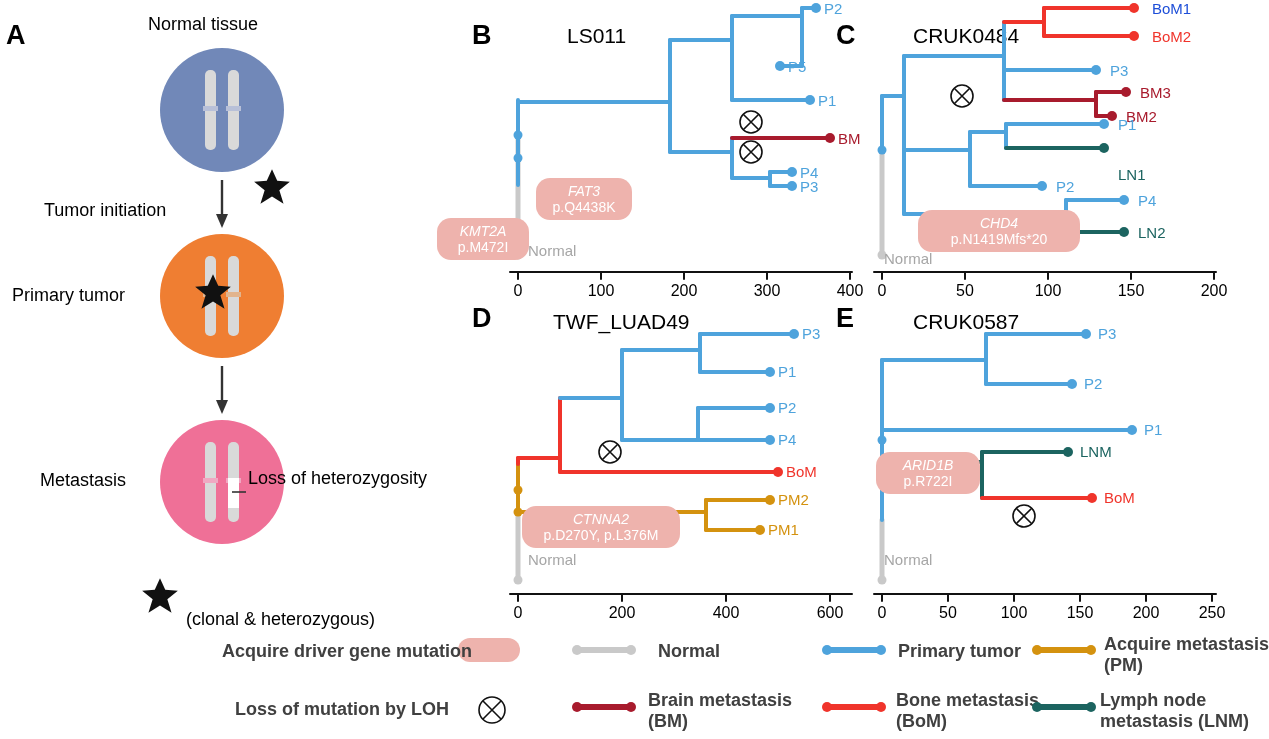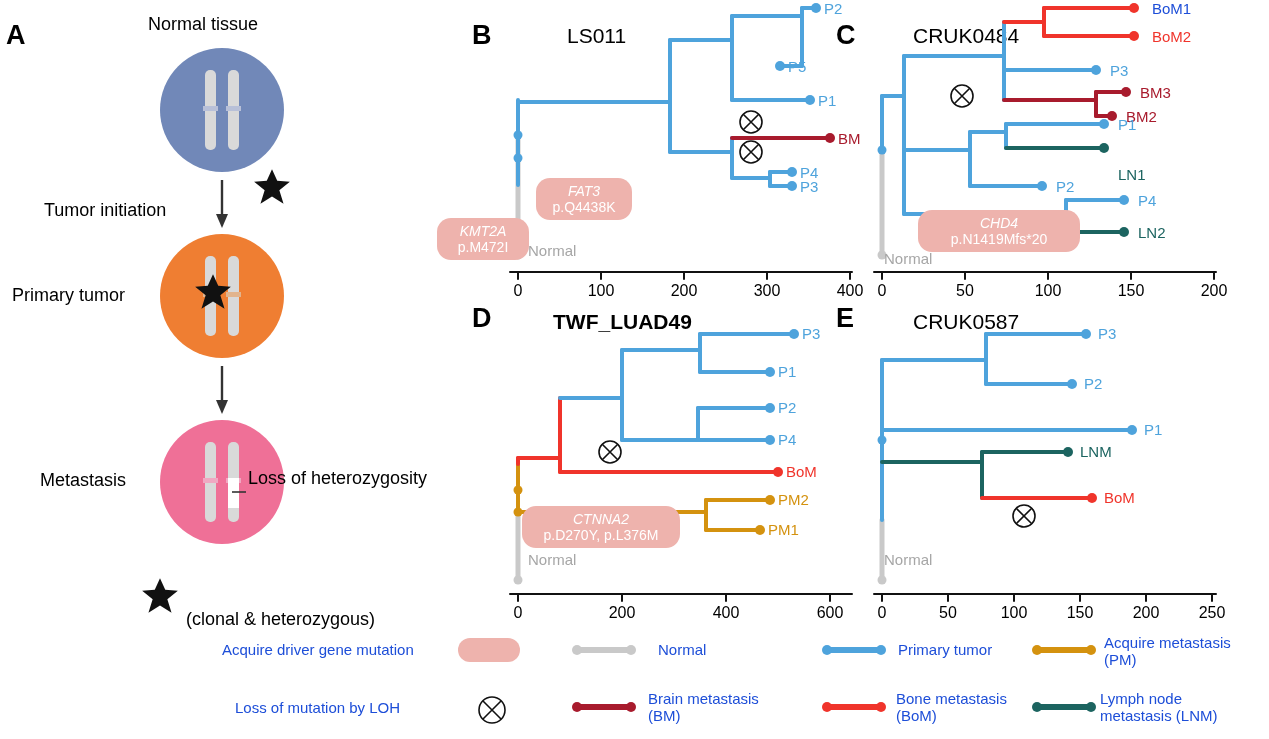--- a/index.html
+++ b/index.html
@@ -43,24 +43,25 @@
     font-size:14px;
     line-height:1.15;
     text-align:center;
     padding:5px 9px;
     box-sizing:border-box;
   }
   .mutbox i{font-style:italic;display:block;}
   .mutbox span{display:block;}
   .legend-txt{
     position:absolute;
-    font-size:15px;
-    color:#1d4ed8;
+    font-size:18px;
+    color:#404040;
     white-space:nowrap;
     line-height:1.15;
+    font-weight:bold;
   }
   .pillswatch{
     position:absolute;
     background:#eeb3ad;
     border-radius:12px;
   }
   .legline{position:absolute;border-radius:4px;}
   .legdot{position:absolute;border-radius:50%;}
   svg{position:absolute;left:0;top:0;overflow:visible;}
   .circ-label{
@@ -283,21 +284,21 @@
   </div>
   <div class="lbl" style="left:884px;top:250px;color:#a6a6a6;">Normal</div>
 
   <div class="axis-num" style="left:867px;top:282px;width:30px;">0</div>
   <div class="axis-num" style="left:950px;top:282px;width:30px;">50</div>
   <div class="axis-num" style="left:1033px;top:282px;width:30px;">100</div>
   <div class="axis-num" style="left:1116px;top:282px;width:30px;">150</div>
   <div class="axis-num" style="left:1199px;top:282px;width:30px;">200</div>
 
   <div class="panel-letter" style="left:472px;top:303px;">D</div>
-  <div class="title" style="left:553px;top:310px;font-weight:bold;">TWF_LUAD49</div>
+  <div class="title" style="left:553px;top:310px;">TWF_LUAD49</div>
 
   <svg width="400" height="300" style="left:470px;top:330px;">
     <g fill="none" stroke-linecap="round">
       <path d="M48,250 L48,182" stroke="#c9c9c9" stroke-width="5"></path>
       <path d="M48,182 L48,134" stroke="#d4920f" stroke-width="4"></path>
       <path d="M48,134 L48,128" stroke="#f0342b" stroke-width="4"></path>
 
       <path d="M48,128 L90,128" stroke="#f0342b" stroke-width="4"></path>
       <path d="M90,128 L90,68 M90,128 L90,142" stroke="#f0342b" stroke-width="4"></path>
 
@@ -397,20 +398,24 @@
       <path d="M48,264 L48,271 M114,264 L114,271 M180,264 L180,271 M246,264 L246,271 M312,264 L312,271 M378,264 L378,271" stroke="#111" stroke-width="2"></path>
     </g>
   </svg>
 
   <div class="lbl" style="left:1098px;top:325px;color:#4ea3dc;">P3</div>
   <div class="lbl" style="left:1084px;top:375px;color:#4ea3dc;">P2</div>
   <div class="lbl" style="left:1144px;top:421px;color:#4ea3dc;">P1</div>
   <div class="lbl" style="left:1080px;top:443px;color:#1c6460;">LNM</div>
   <div class="lbl" style="left:1104px;top:489px;color:#f0342b;">BoM</div>
 
+  <div class="mutbox" style="left:876px;top:452px;width:104px;">
+    <i>ARID1B</i>
+    <span>p.R722I</span>
+  </div>
   <div class="lbl" style="left:884px;top:551px;color:#a6a6a6;">Normal</div>
 
   <div class="axis-num" style="left:867px;top:604px;width:30px;">0</div>
   <div class="axis-num" style="left:933px;top:604px;width:30px;">50</div>
   <div class="axis-num" style="left:999px;top:604px;width:30px;">100</div>
   <div class="axis-num" style="left:1065px;top:604px;width:30px;">150</div>
   <div class="axis-num" style="left:1131px;top:604px;width:30px;">200</div>
   <div class="axis-num" style="left:1197px;top:604px;width:30px;">250</div>
 
   <div class="pillswatch" style="left:458px;top:638px;width:62px;height:24px;"></div>

